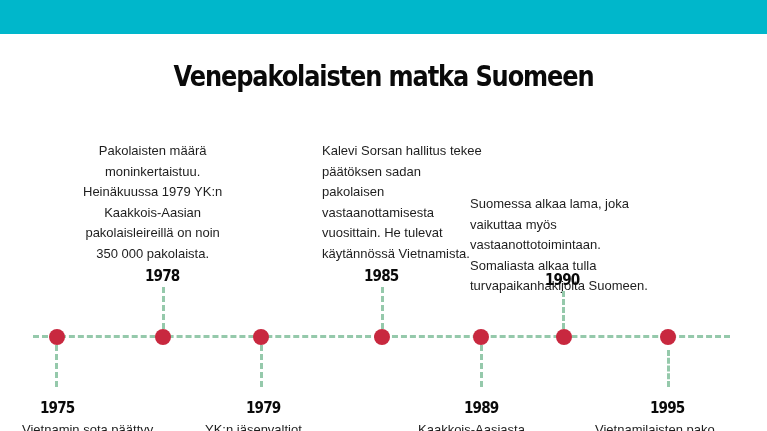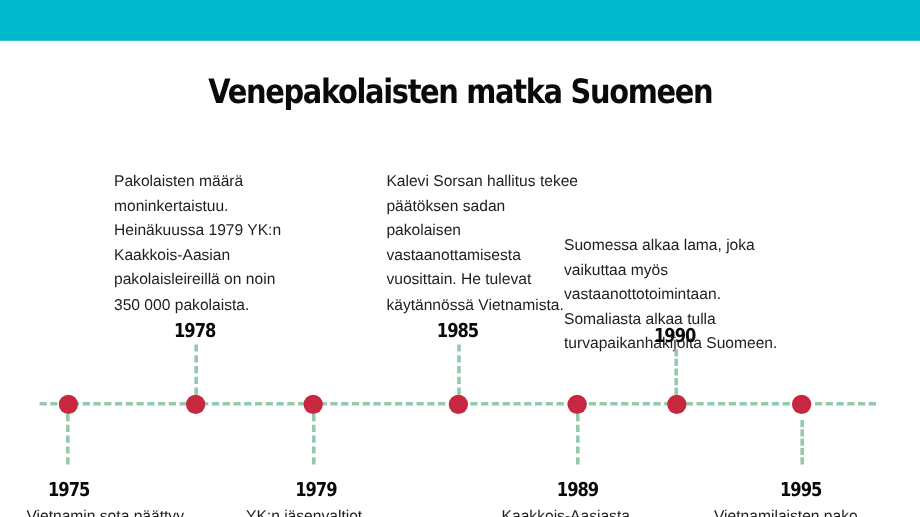--- a/index.html
+++ b/index.html
@@ -18,21 +18,21 @@
 <div class="topbar"></div>
 <div class="title">Venepakolaisten matka Suomeen</div>
 
 <div class="hline"></div>
 
 <div class="vline" style="left:55px; top:345px; height:42px;"></div>
 <div class="dot" style="left:49px;"></div>
 <div class="year" style="left:40px; top:398px;">1975</div>
 <div class="desc" style="left:22px; top:420px;">Vietnamin sota päättyy</div>
 
-<div class="desc" style="left:95px; top:141px;">Pakolaisten määrä
+<div class="desc" style="left:83px; top:141px;text-align:center;">Pakolaisten määrä
 moninkertaistuu.
 Heinäkuussa 1979 YK:n
 Kaakkois-Aasian
 pakolaisleireillä on noin
 350 000 pakolaista.</div>
 <div class="year" style="left:145px; top:266px;">1978</div>
 <div class="vline" style="left:162px; top:287px; height:42px;"></div>
 <div class="dot" style="left:155px;"></div>
 
 <div class="vline" style="left:260px; top:345px; height:42px;"></div>

